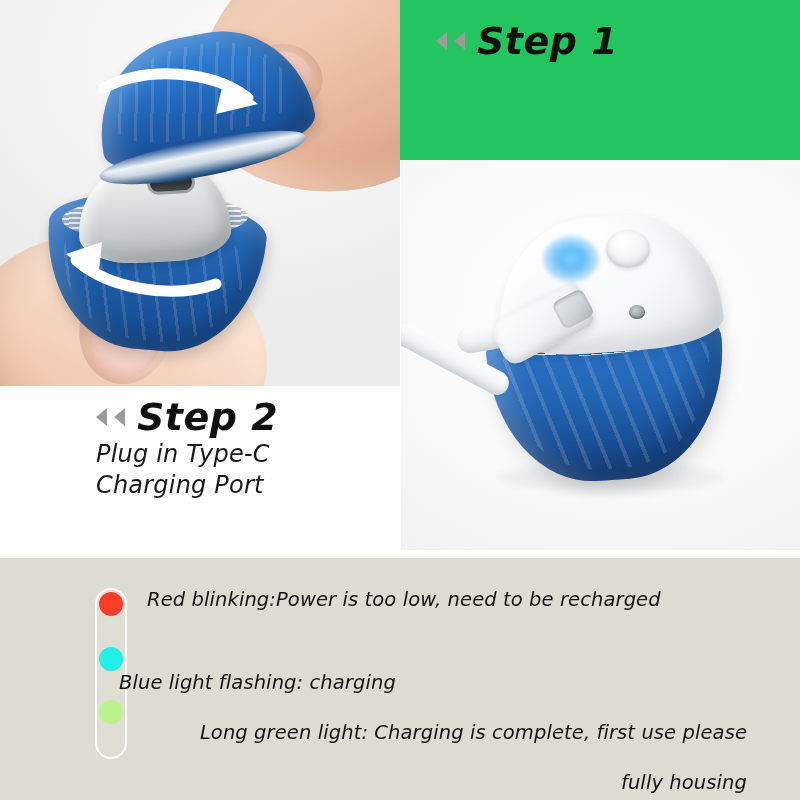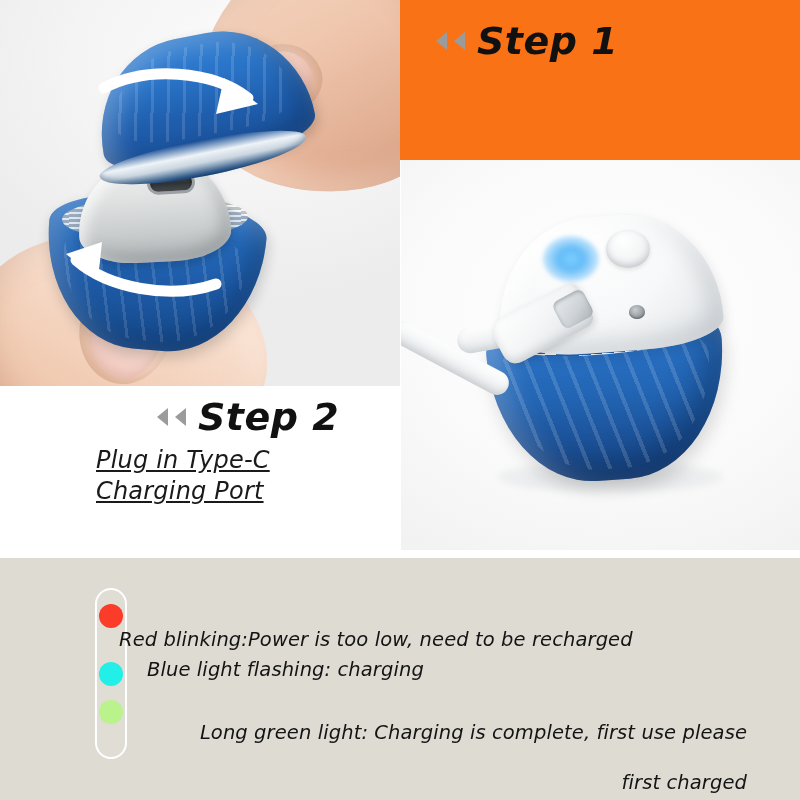--- a/index.html
+++ b/index.html
@@ -262,21 +262,21 @@
   #ball-shadow {
     position:absolute; left:96px; top:300px; width:226px; height:34px;
     background:radial-gradient(ellipse at 50% 50%,
       rgba(120,130,140,.26) 0%, rgba(120,130,140,.10) 55%, rgba(120,130,140,0) 100%);
     border-radius:50%;
     filter:blur(3px);
   }
 
   
   .step-block { position:absolute; }
-  #step1-block { left:400px; top:0; width:400px; height:160px; background:#f97316; padding:22px 0 0 36px; }
+  #step1-block { left:400px; top:0; width:400px; height:160px; background:#22c55e; padding:22px 0 0 36px; }
   #step2-block { left:0; top:386px; width:400px; height:172px; background:#ffffff; padding:12px 0 0 88px; }
 
   .step-head { display:flex; align-items:center; gap:7px; }
   .tri {
     width:0; height:0;
     border-top:9px solid transparent;
     border-bottom:9px solid transparent;
     border-right:11px solid #9b9b9b;
   }
   .step-title {
@@ -287,41 +287,41 @@
     margin-left:5px;
   }
   .step-desc {
     font-family:"DejaVu Sans", sans-serif;
     font-style:italic; font-weight:400;
     font-size:24px; line-height:1.30;
     color:#1a1a1a; letter-spacing:.2px;
     margin-top:16px; white-space:pre-line;
   }
   #step1-block .step-desc { margin-left:4px; }
-  #step2-block .step-head { margin-left:8px;justify-content:center; }
-  #step2-block .step-desc { margin-left:8px; margin-top:8px;text-decoration:underline; }
+  #step2-block .step-head { margin-left:8px; }
+  #step2-block .step-desc { margin-left:8px; margin-top:2px; }
 
   
   #legend-band {
     position:absolute; left:0; top:558px; width:800px; height:242px;
     background:#dedbd2;
   }
   #legend-pill {
     position:absolute; left:95px; top:30px; width:32px; height:171px;
     border:2px solid #ffffff; border-radius:16px;
     background:rgba(255,255,255,.06);
   }
   #legend-rows {
     position:absolute; left:95px; top:30px; width:640px; height:180px;
   }
   .legend-row {
     position:absolute; left:0; display:flex; align-items:flex-start;
   }
-  #legend-row-0 { top:12px;flex-direction:column; }
-  #legend-row-1 { top:70px; }
+  #legend-row-0 { top:0px; }
+  #legend-row-1 { top:55px;flex-direction:column; }
   #legend-row-2 { top:108px; }
   .legend-dot {
     width:24px; height:24px; border-radius:50%;
     margin-left:4px; margin-top:4px; flex:0 0 auto;
   }
   .legend-text {
     font-family:"DejaVu Sans", sans-serif;
     font-style:italic; font-weight:400;
     font-size:19.5px; line-height:1.28;
     color:#141414; letter-spacing:.1px;
@@ -407,20 +407,20 @@
 
       <div class="legend-row" id="legend-row-1">
         <span class="legend-dot" id="dot-blue" style="background: rgb(33, 239, 232);"></span>
         <span class="legend-text">Blue light flashing: charging</span>
       </div>
 
       <div class="legend-row" id="legend-row-2">
         <span class="legend-dot" id="dot-green" style="background: rgb(186, 242, 140);"></span>
         <span class="legend-text">
           <span class="ctr">Long green light: Charging is complete, first use please</span>
-          <span class="ctr">first charged</span>
+          <span class="ctr">fully housing</span>
         </span>
       </div>
 
     </div>
   </div>
 
 </div>
 
 </body></html>

